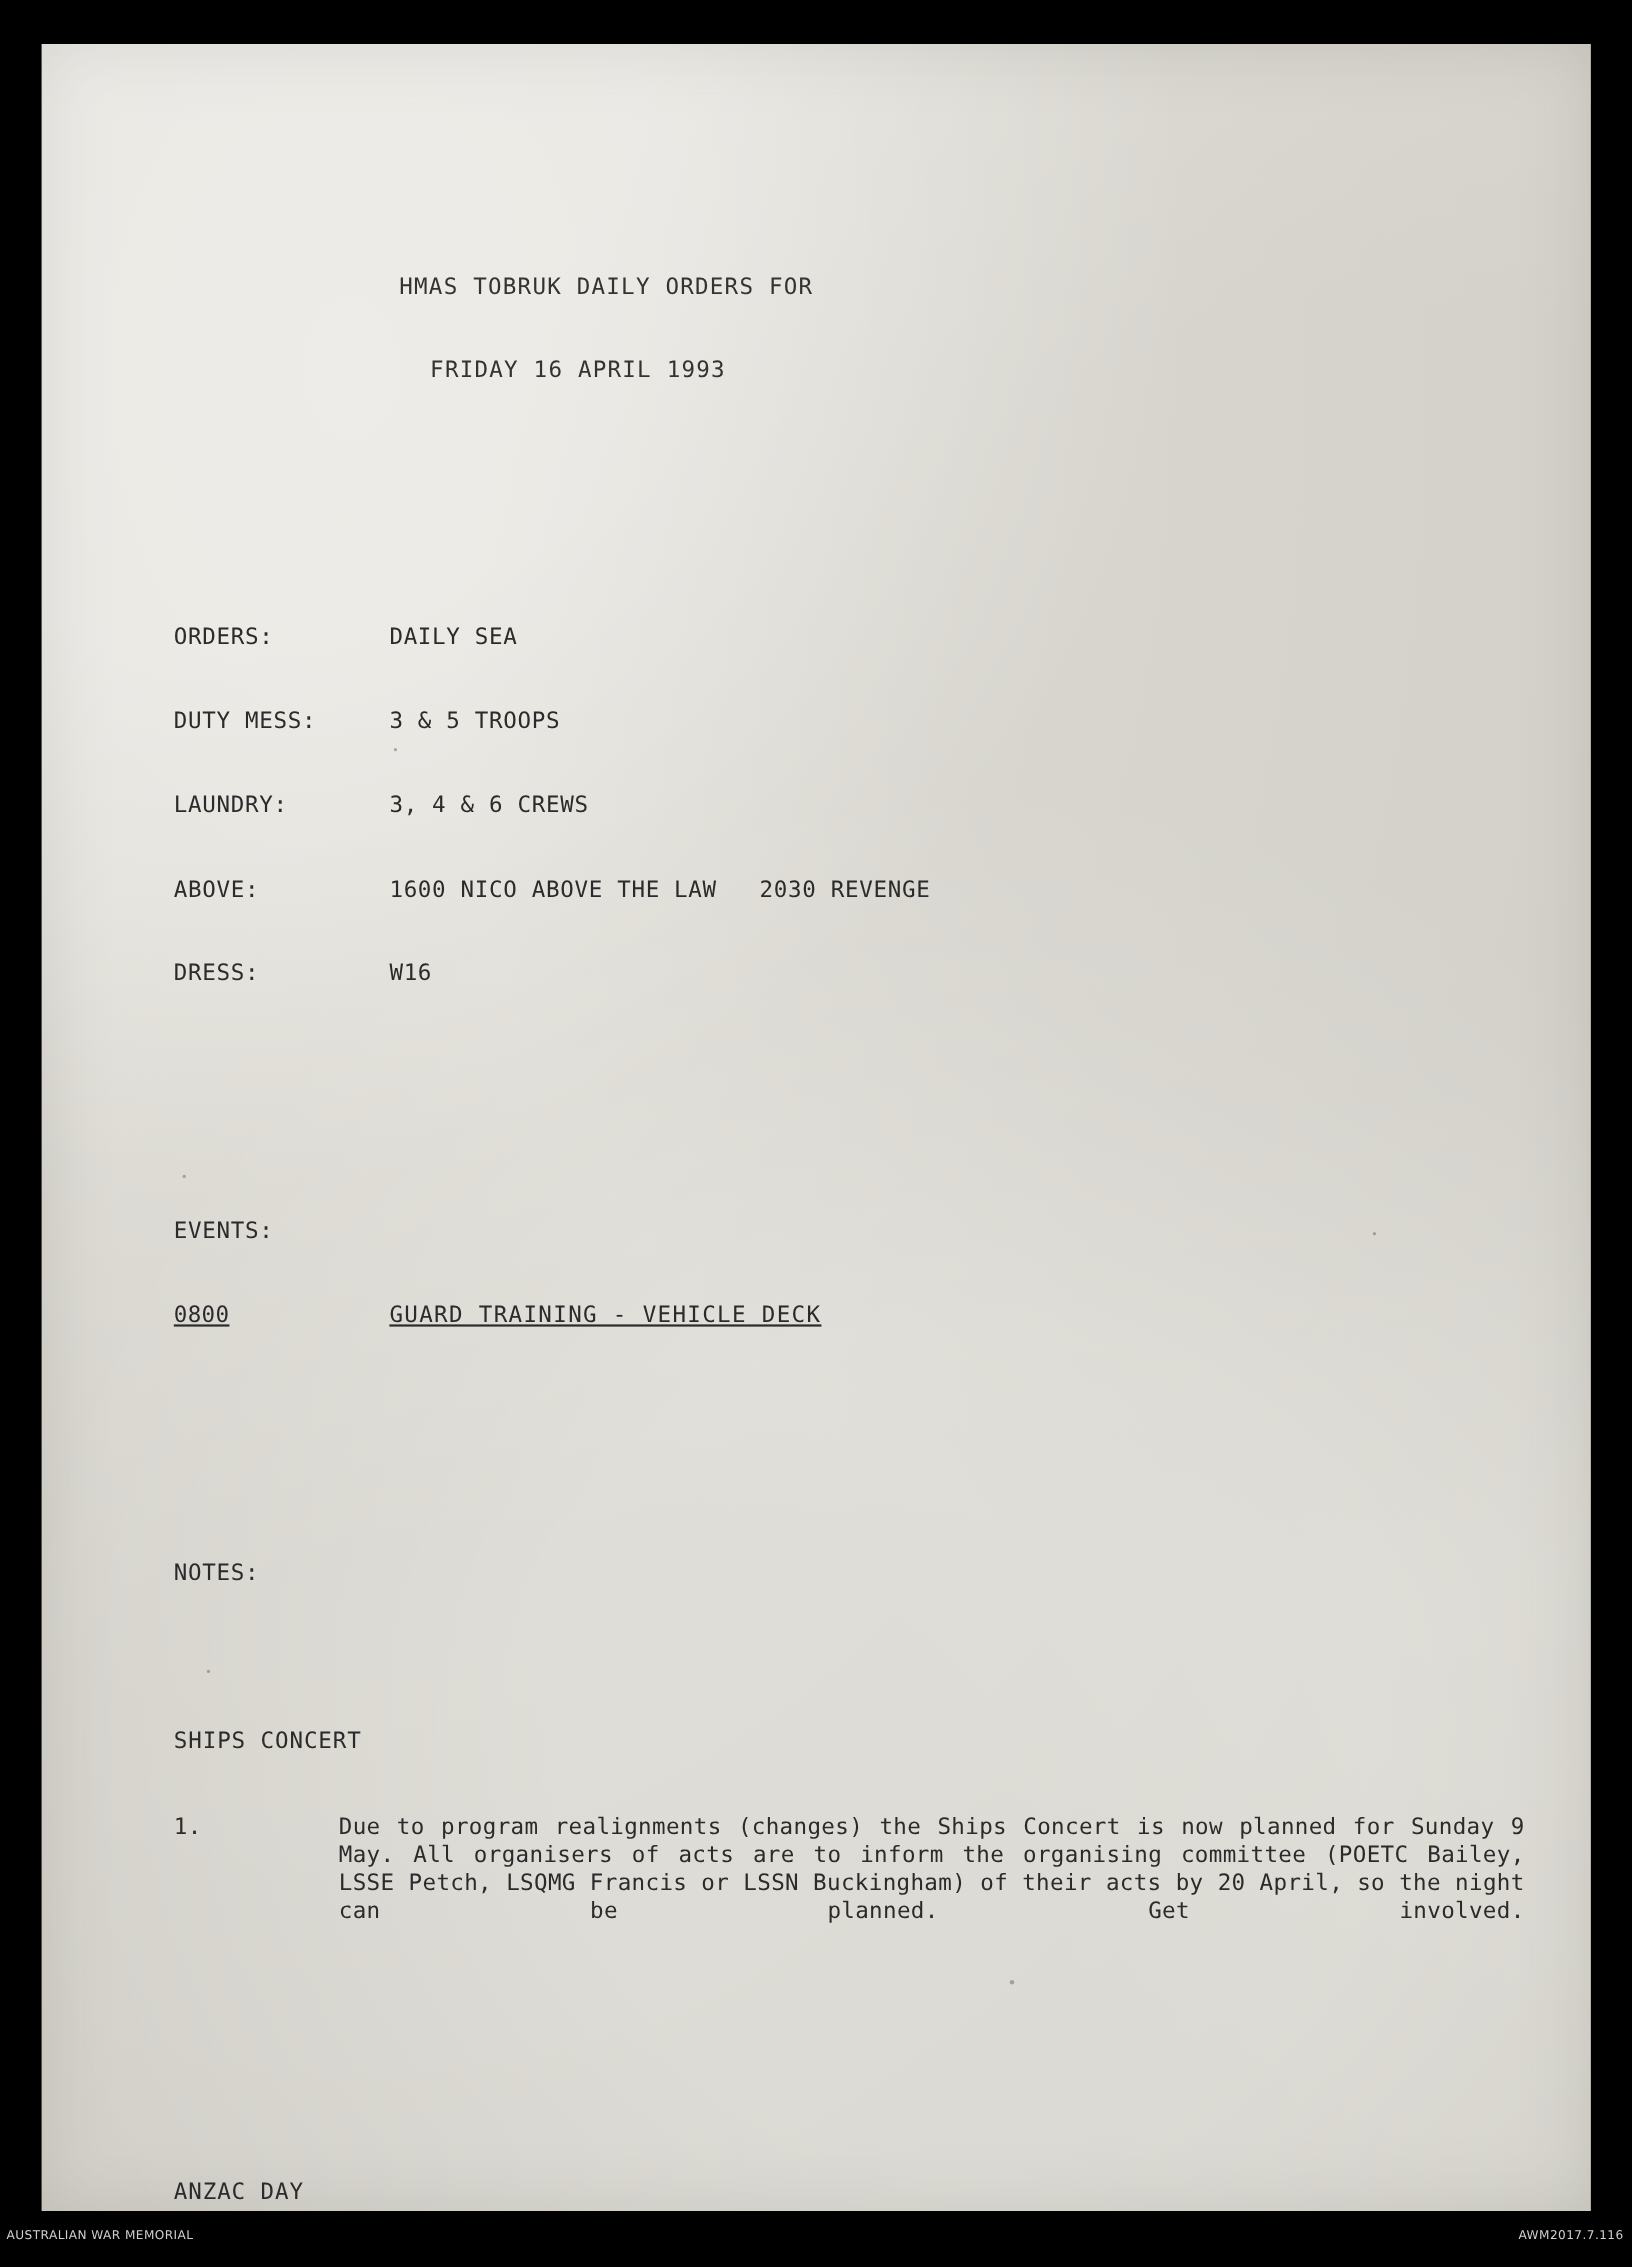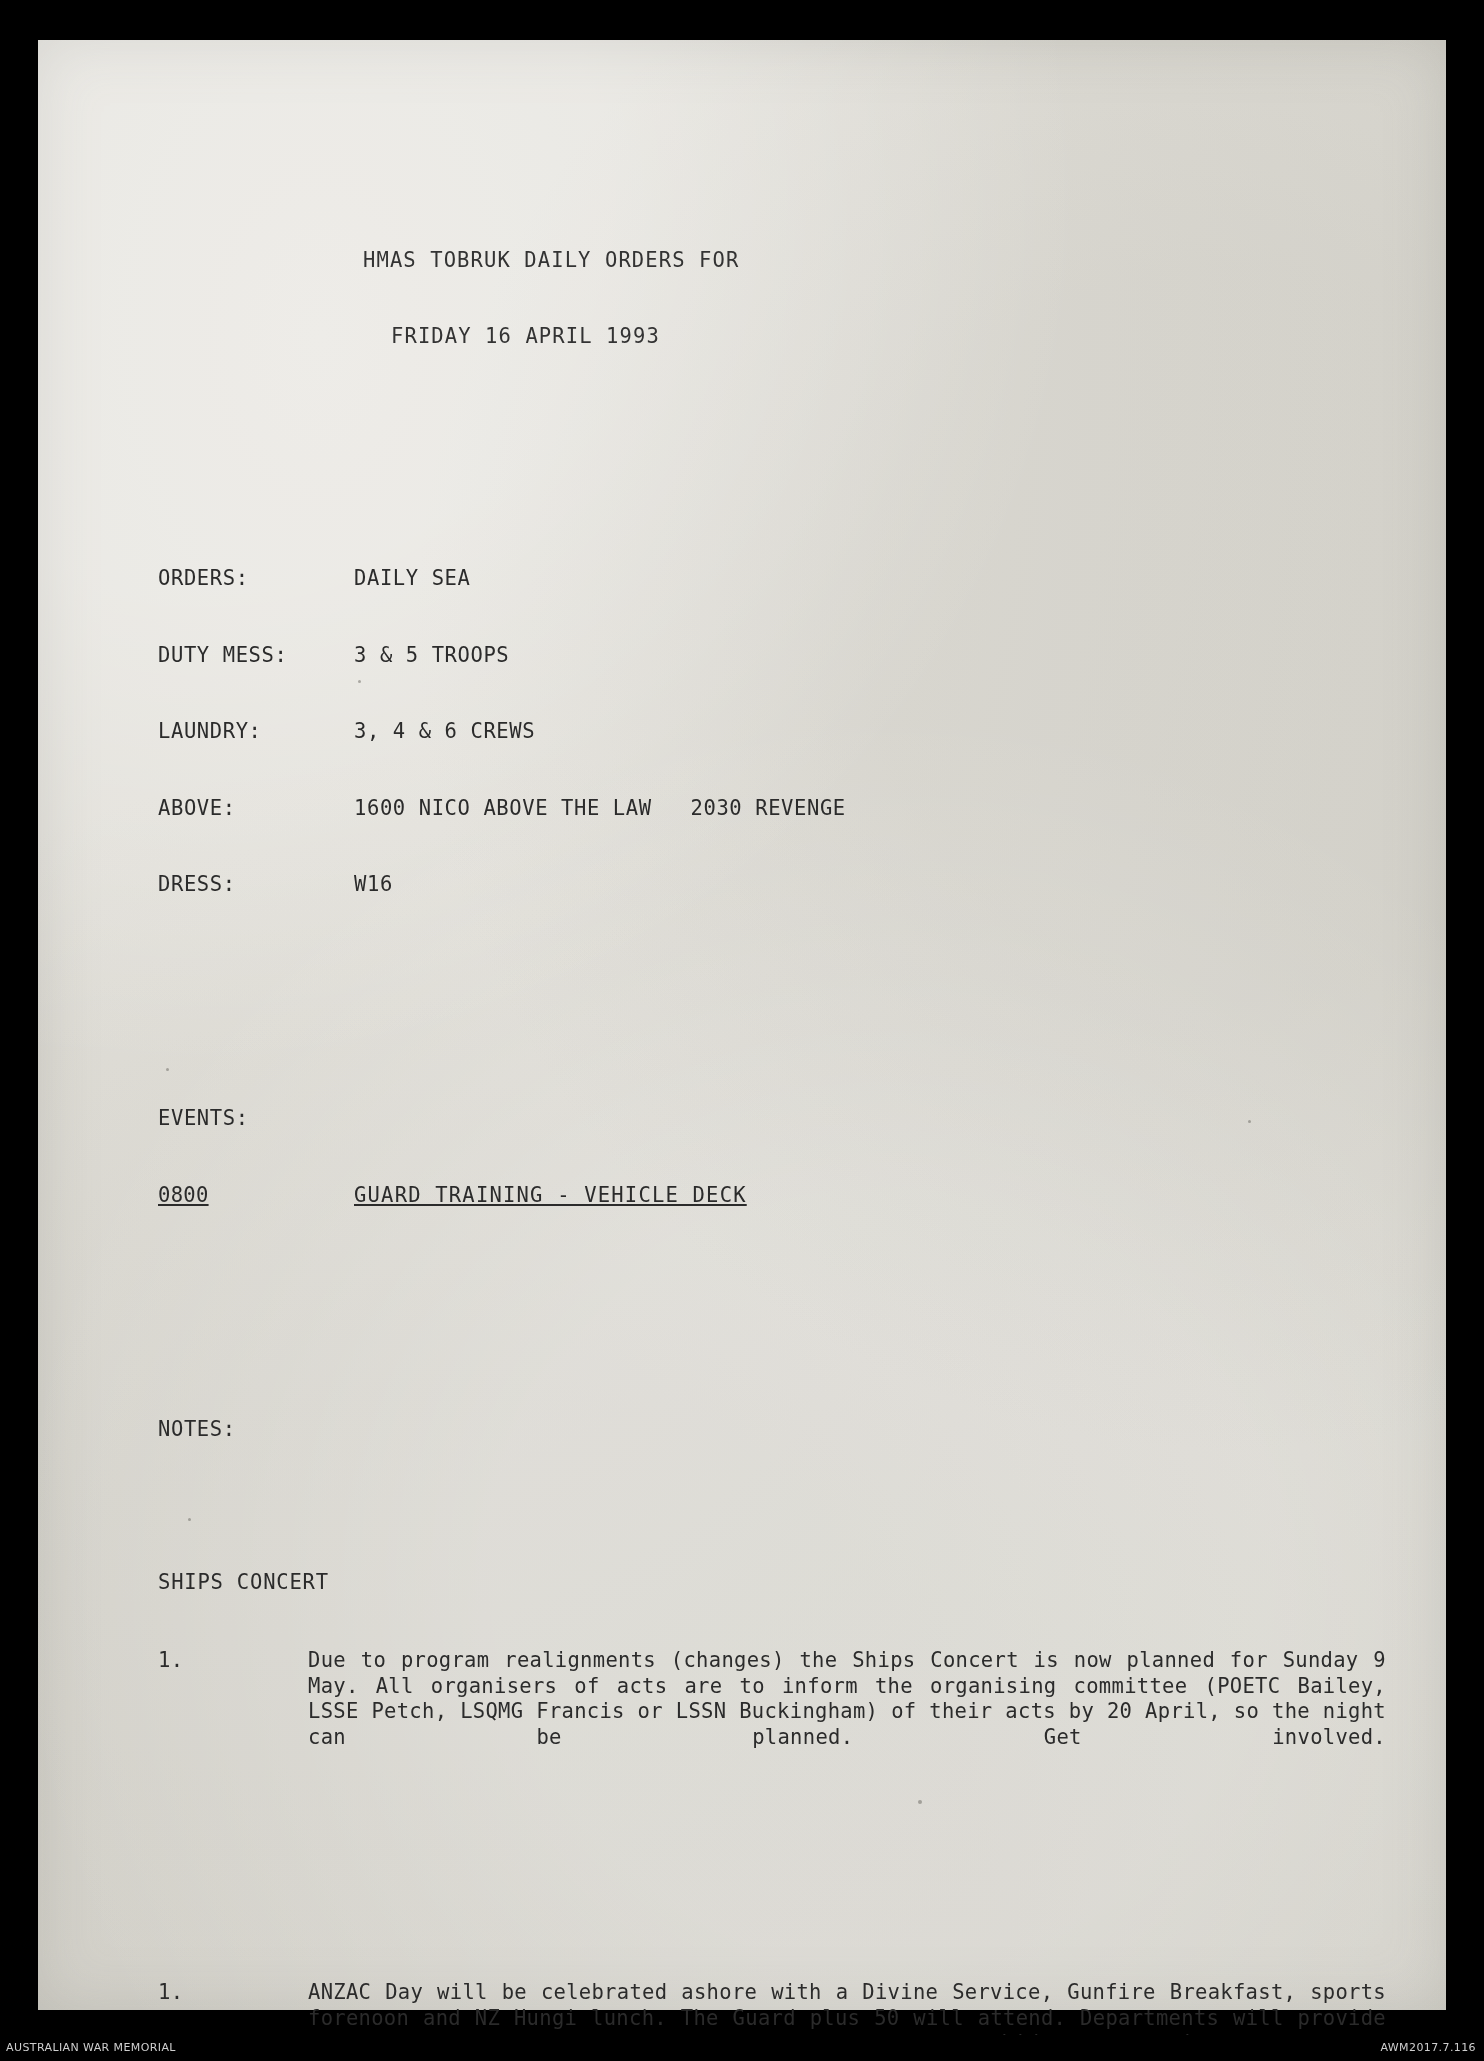--- a/index.html
+++ b/index.html
@@ -102,21 +102,21 @@
   .para-text.jt { text-align: justify; }
   .para-text.jt::after {
     content: "";
     display: inline-block;
     width: 100%;
   }
 
   .footer-bar {
     position: absolute;
     left: 0;
-    bottom: 0;
+    bottom: 16px;
     width: 1484px;
     height: 26px;
     background: #000;
     color: #cfcfcf;
     font-family: "DejaVu Sans", sans-serif;
     font-size: 11px;
     line-height: 26px;
   }
   .footer-left {
     position: absolute;
@@ -192,20 +192,21 @@
 
       <div class="sect" style="margin-top:0">
         <div class="sect-title">SHIPS CONCERT</div>
         <div class="para">
           <span class="para-num">1.</span>
           <span class="para-text jt">Due to program realignments (changes) the Ships Concert is now planned for Sunday 9 May. All organisers of acts are to inform the organising committee (POETC Bailey, LSSE Petch, LSQMG Francis or LSSN Buckingham) of their acts by 20 April, so the night can be planned. Get involved.</span>
         </div>
       </div>
 
       <div class="sect">
+        <div class="sect-title">ANZAC DAY</div>
         <div class="para">
           <span class="para-num">1.</span>
           <span class="para-text jt">ANZAC Day will be celebrated ashore with a Divine Service, Gunfire Breakfast, sports forenoon and NZ Hungi lunch. The Guard plus 50 will attend. Departments will provide names so get your bids in now.</span>
         </div>
       </div>
 
       
 
       
 

